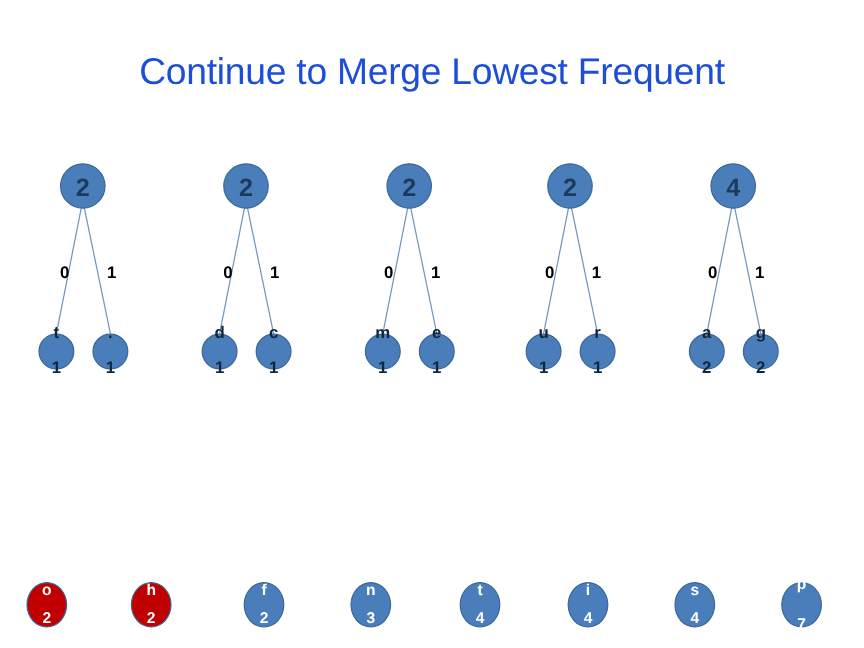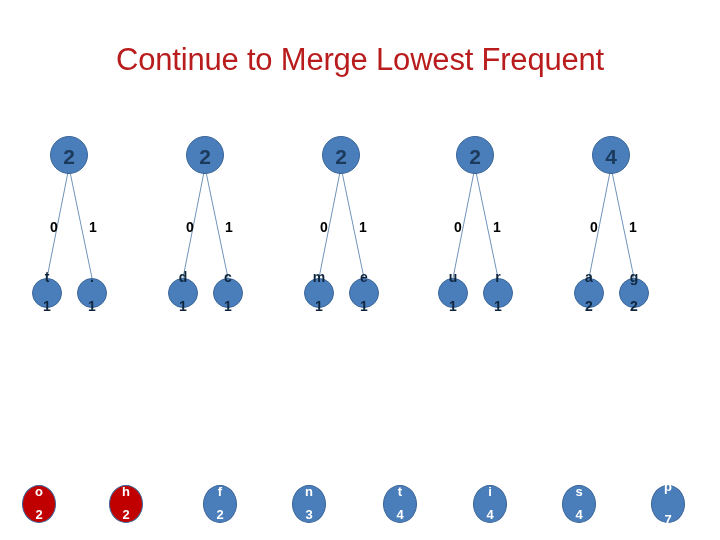--- a/index.html
+++ b/index.html
@@ -17,21 +17,21 @@
 
   
   #slide-title {
     position: absolute;
     left: 0;
     top: 42px;
     width: 720px;
     text-align: center;
     font-size: 31px;
     font-weight: 400;
-    color: #b91c1c;
+    color: #1d4ed8;
     letter-spacing: -0.2px;
     white-space: nowrap;
   }
 
   
   #diagram {
     position: absolute;
     left: 0;
     top: 0;
     width: 720px;

